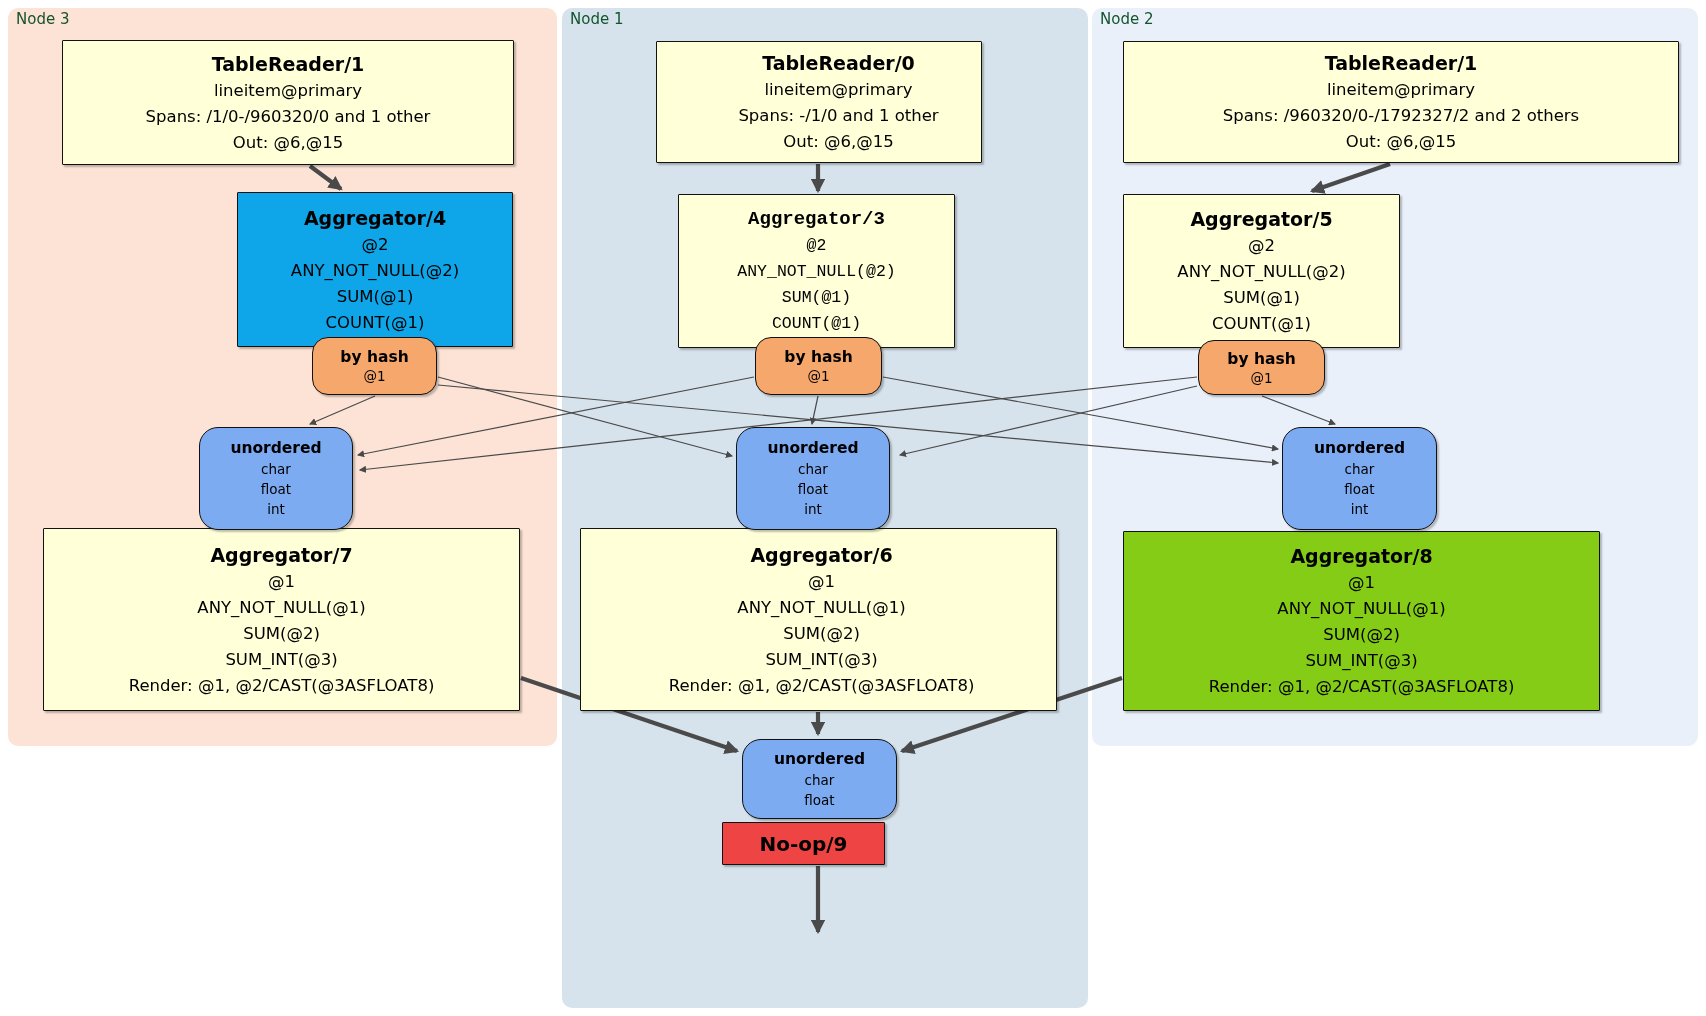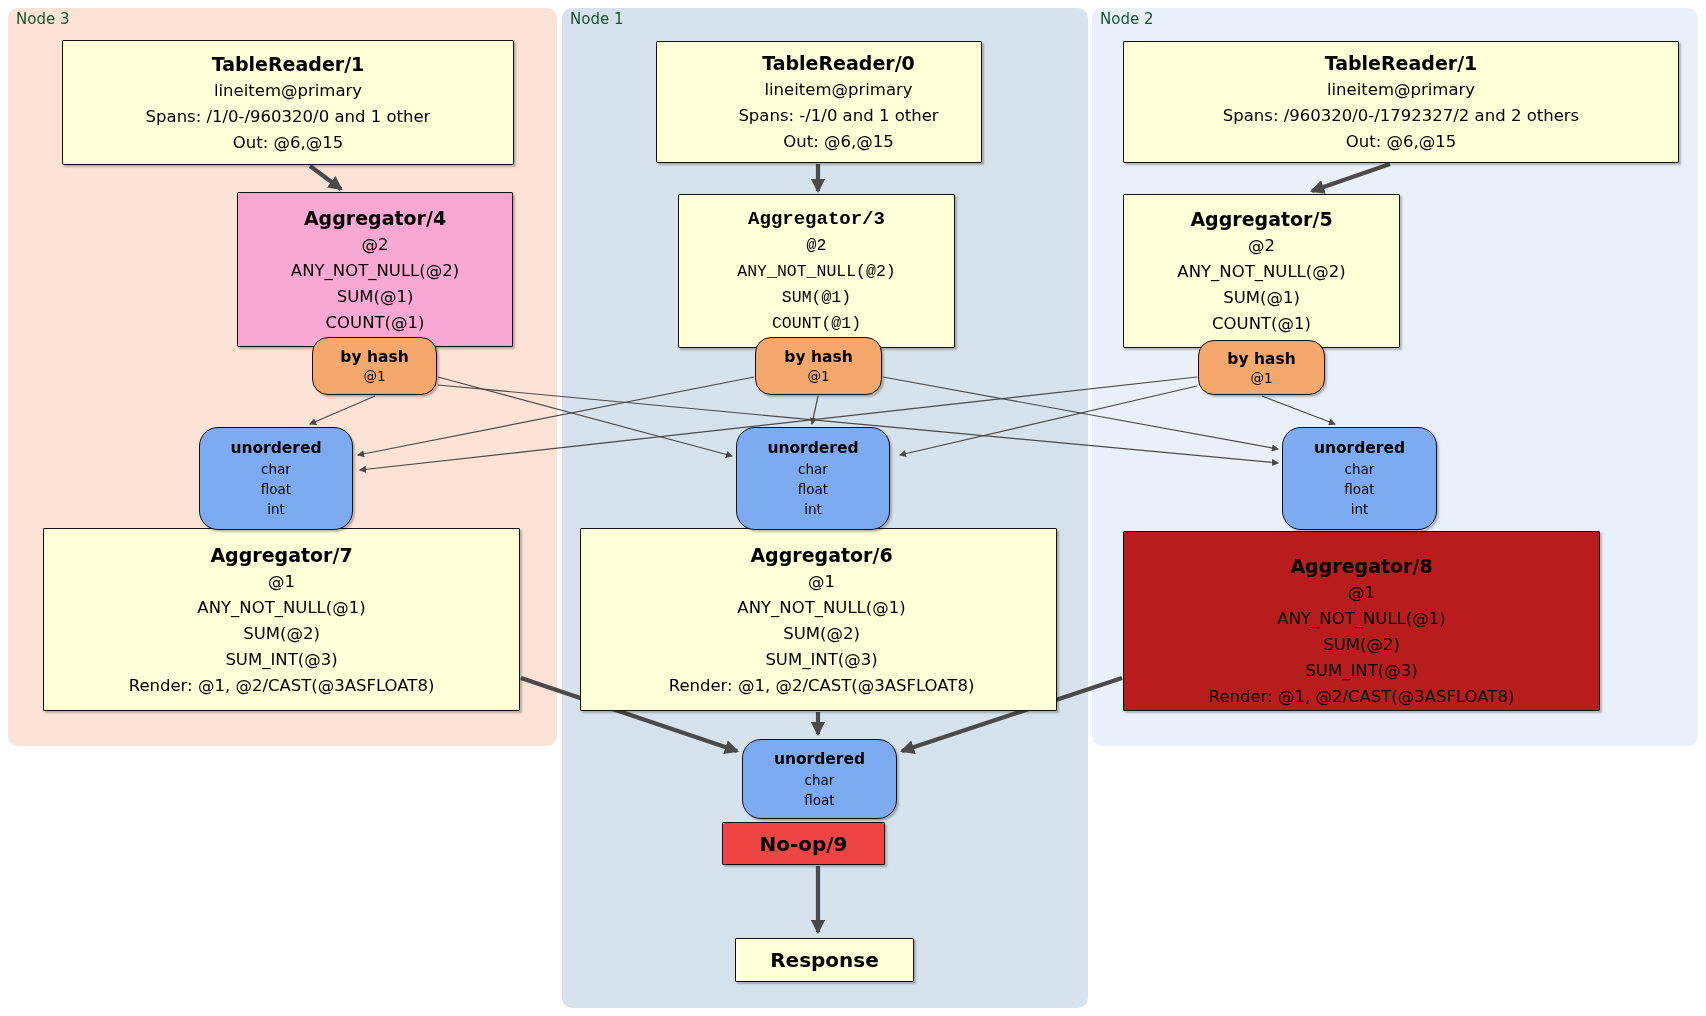--- a/index.html
+++ b/index.html
@@ -74,21 +74,21 @@
       <span class="bl">lineitem@primary</span>
       <span class="bl">Spans: -/1/0 and 1 other</span>
       <span class="bl">Out: @6,@15</span>
     </div>
     <div class="node-box proc" style="left: 1123px; top: 41px; width: 556px; height: 122px; background: rgb(255, 255, 216);">
       <span class="bt">TableReader/1</span>
       <span class="bl">lineitem@primary</span>
       <span class="bl">Spans: /960320/0-/1792327/2 and 2 others</span>
       <span class="bl">Out: @6,@15</span>
     </div>
-    <div class="node-box proc" style="left: 237px; top: 192px; width: 276px; height: 155px; background: #f9a8d4;">
+    <div class="node-box proc" style="left: 237px; top: 192px; width: 276px; height: 155px; background: #0ea5e9;">
       <span class="bt">Aggregator/4</span>
       <span class="bl">@2</span>
       <span class="bl">ANY_NOT_NULL(@2)</span>
       <span class="bl">SUM(@1)</span>
       <span class="bl">COUNT(@1)</span>
     </div>
     <div class="node-box proc" style="left: 678px; top: 194px; width: 277px; height: 154px; background: rgb(255, 255, 216); font-family: Liberation Mono, monospace;">
       <span class="bt">Aggregator/3</span>
       <span class="bl">@2</span>
       <span class="bl">ANY_NOT_NULL(@2)</span>
@@ -111,21 +111,21 @@
       <span class="bl">Render: @1, @2/CAST(@3ASFLOAT8)</span>
     </div>
     <div class="node-box proc" style="left: 580px; top: 528px; width: 477px; height: 183px; background: rgb(255, 255, 216); padding-left: 6px;">
       <span class="bt">Aggregator/6</span>
       <span class="bl">@1</span>
       <span class="bl">ANY_NOT_NULL(@1)</span>
       <span class="bl">SUM(@2)</span>
       <span class="bl">SUM_INT(@3)</span>
       <span class="bl">Render: @1, @2/CAST(@3ASFLOAT8)</span>
     </div>
-    <div class="node-box proc" style="left: 1123px; top: 531px; width: 477px; height: 180px; background: #b91c1c; justify-content: flex-end;">
+    <div class="node-box proc" style="left: 1123px; top: 531px; width: 477px; height: 180px; background: #84cc16;">
       <span class="bt">Aggregator/8</span>
       <span class="bl">@1</span>
       <span class="bl">ANY_NOT_NULL(@1)</span>
       <span class="bl">SUM(@2)</span>
       <span class="bl">SUM_INT(@3)</span>
       <span class="bl">Render: @1, @2/CAST(@3ASFLOAT8)</span>
     </div>
     <div class="node-box router" style="left: 312px; top: 337px; width: 125px; height: 58px; background: rgb(245, 167, 108);">
       <span class="rt">by hash</span>
       <span class="rl">@1</span>
@@ -157,16 +157,13 @@
       <span class="sl">int</span>
     </div>
     <div class="node-box stream" style="left: 742px; top: 739px; width: 155px; height: 80px; background: rgb(125, 171, 242);">
       <span class="st">unordered</span>
       <span class="sl">char</span>
       <span class="sl">float</span>
     </div>
     <div class="node-box proc" style="left: 722px; top: 822px; width: 163px; height: 43px; background: #ef4444;">
       <span class="bt big">No-op/9</span>
     </div>
-    <div class="node-box proc" style="left: 735px; top: 938px; width: 179px; height: 44px; background: rgb(255, 255, 216);">
-      <span class="bt big">Response</span>
-    </div>
   </div>
 
 </body></html>

